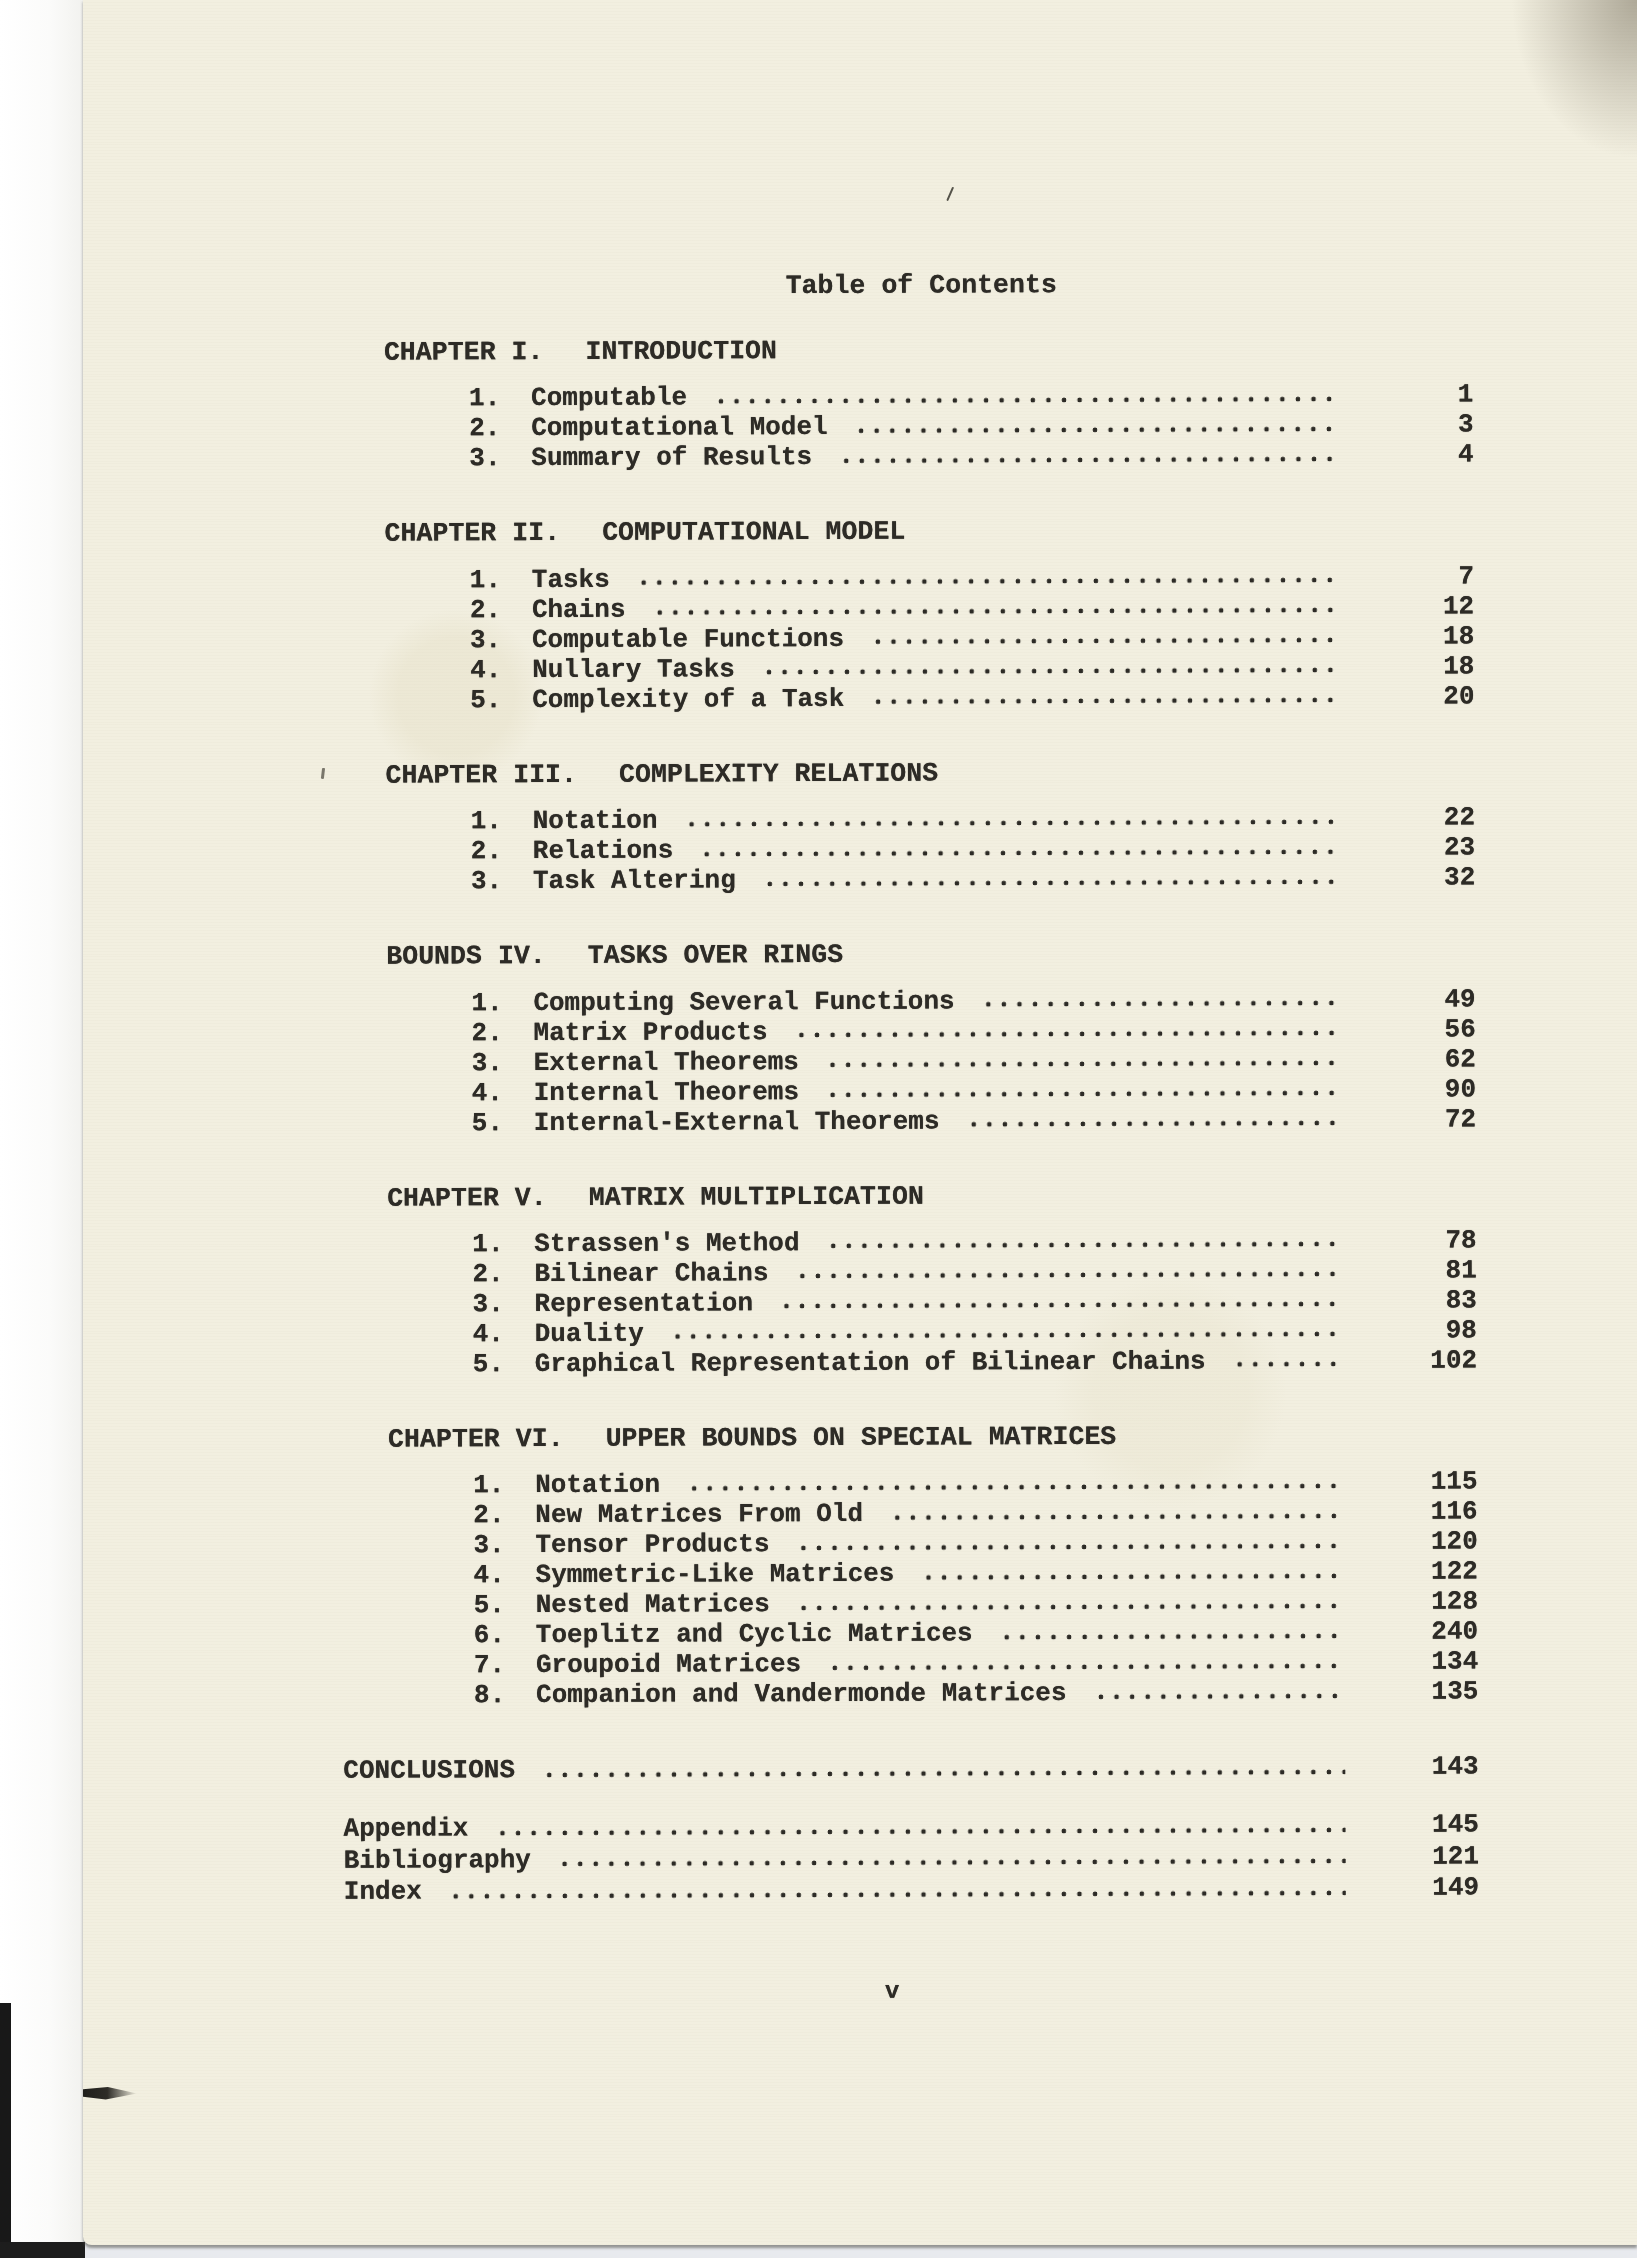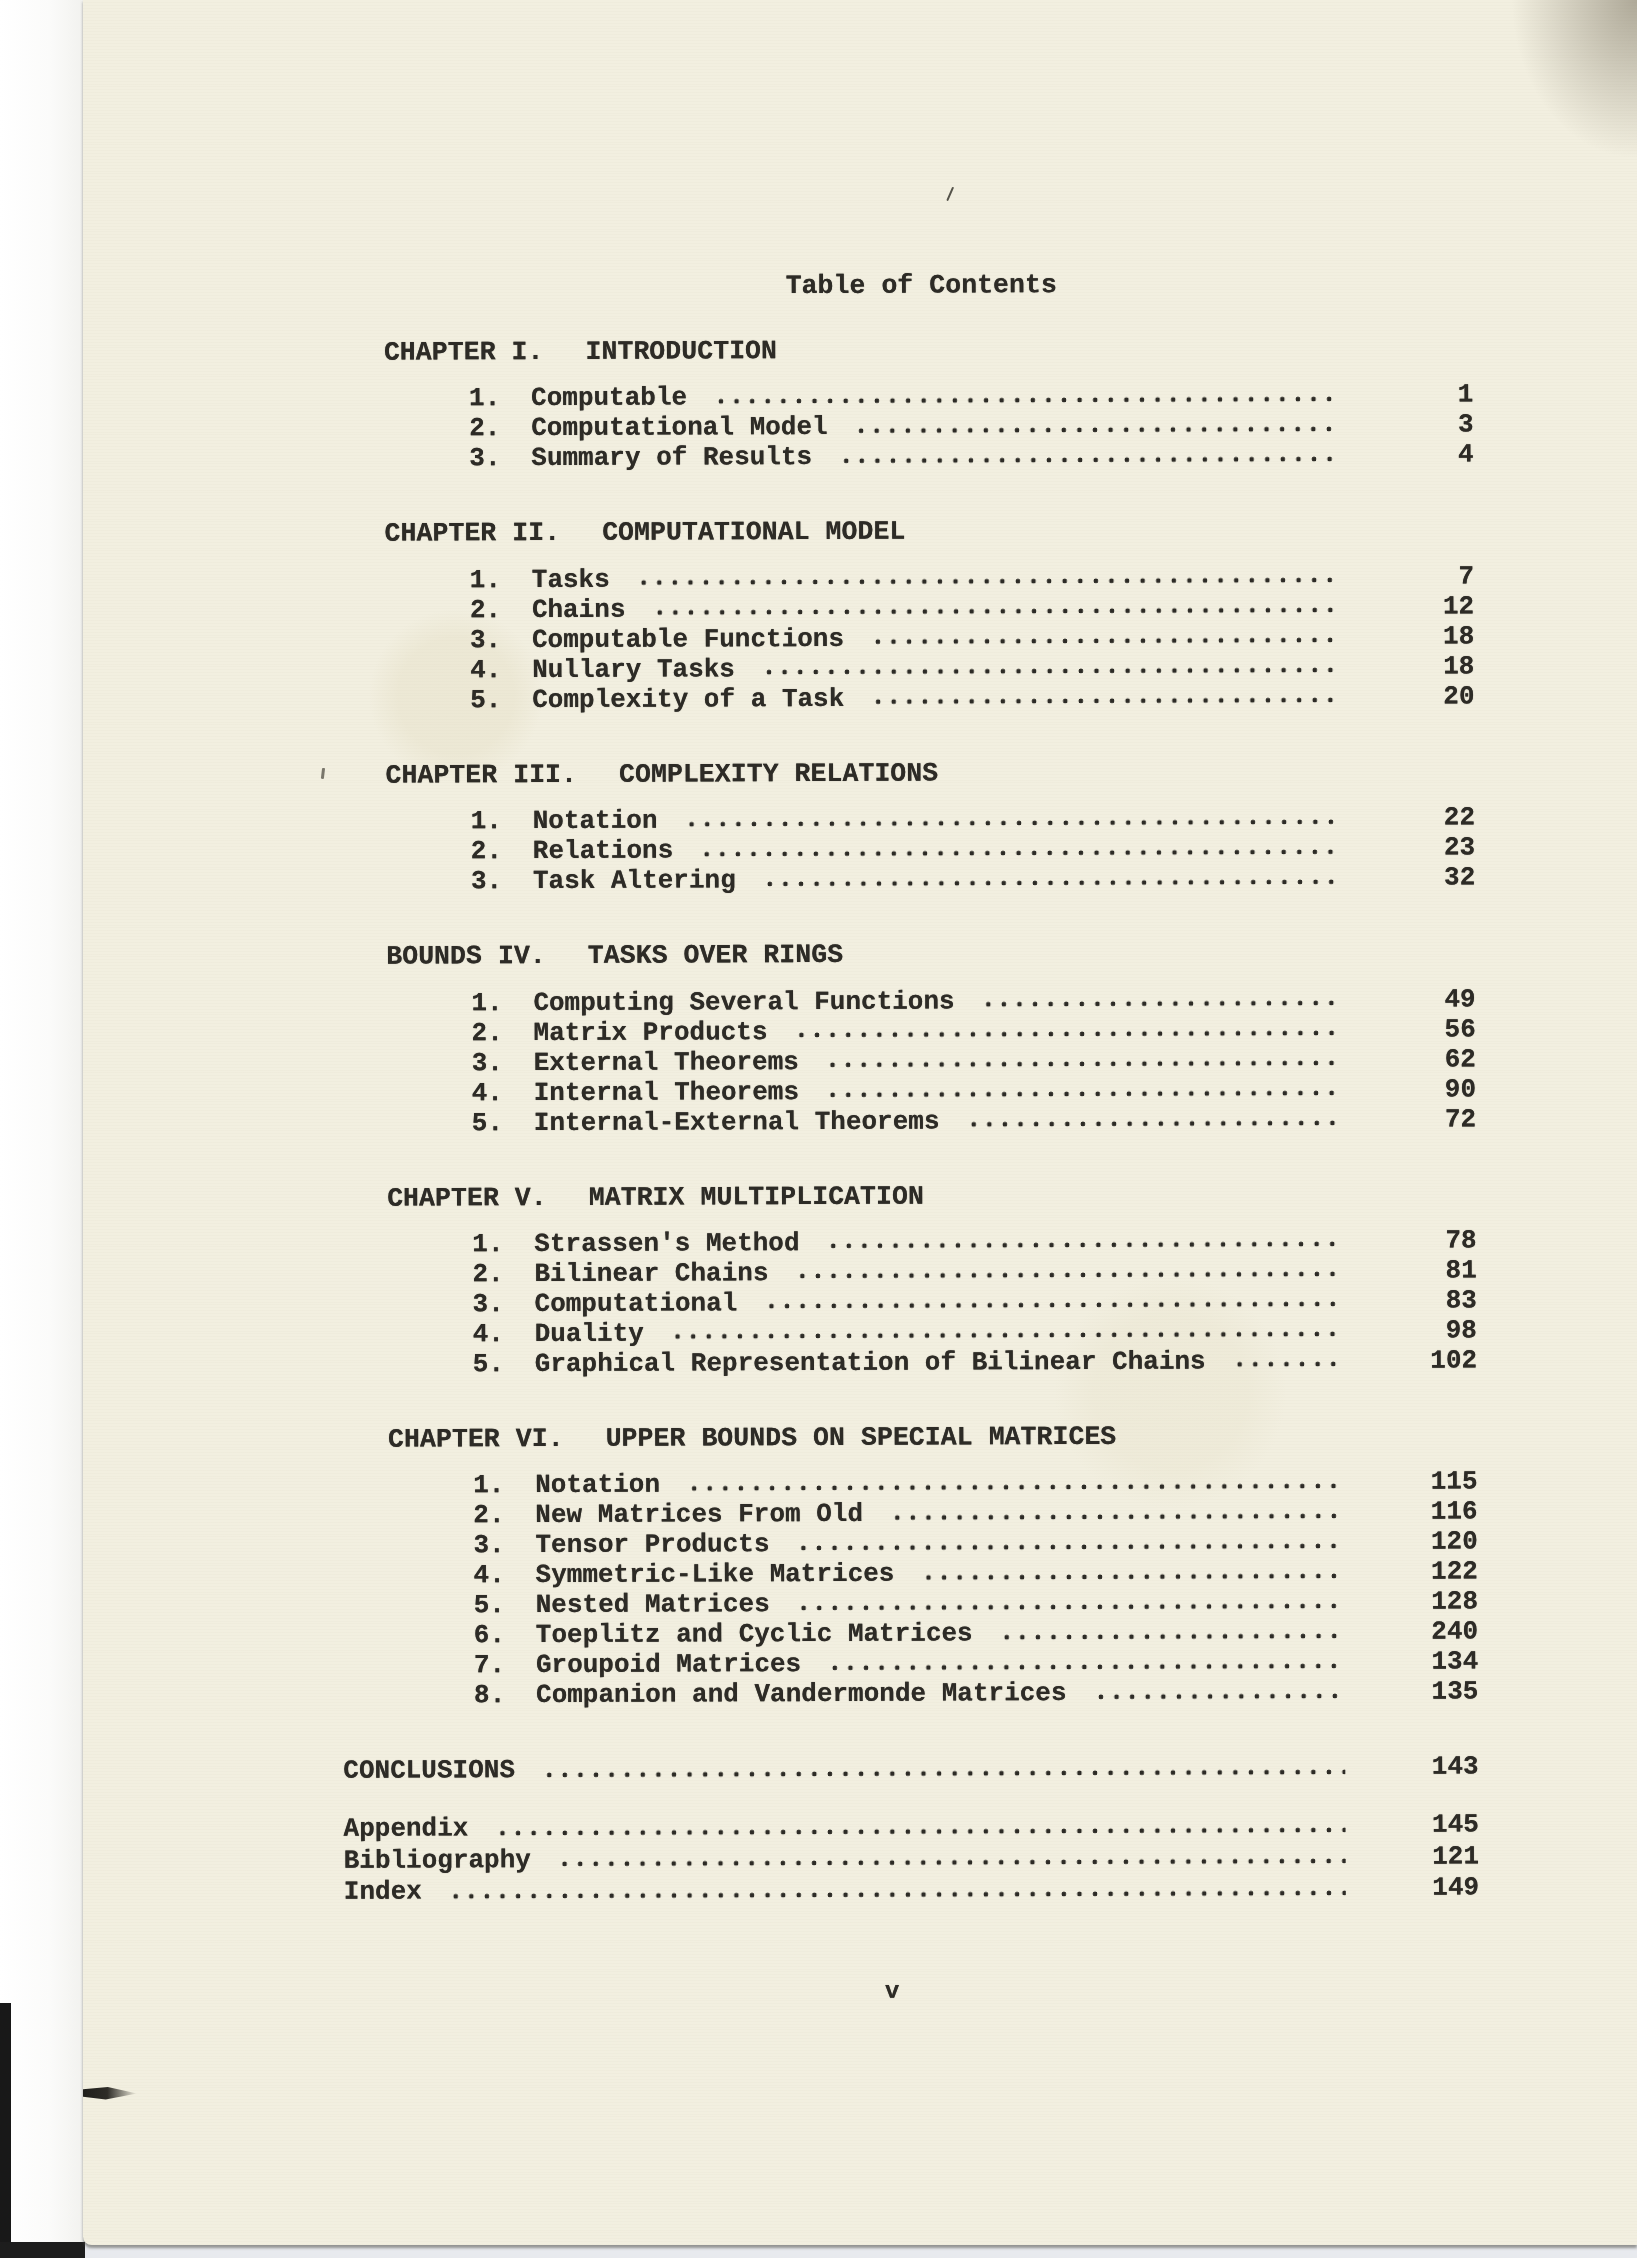--- a/index.html
+++ b/index.html
@@ -223,21 +223,21 @@
             <span class="pagenum">78</span>
           </div>
           <div class="row item">
             <span class="num">2.</span>
             <span class="label">Bilinear Chains</span>
             <span class="leader"></span>
             <span class="pagenum">81</span>
           </div>
           <div class="row item">
             <span class="num">3.</span>
-            <span class="label">Computational</span>
+            <span class="label">Representation</span>
             <span class="leader"></span>
             <span class="pagenum">83</span>
           </div>
           <div class="row item">
             <span class="num">4.</span>
             <span class="label">Duality</span>
             <span class="leader"></span>
             <span class="pagenum">98</span>
           </div>
           <div class="row item">

